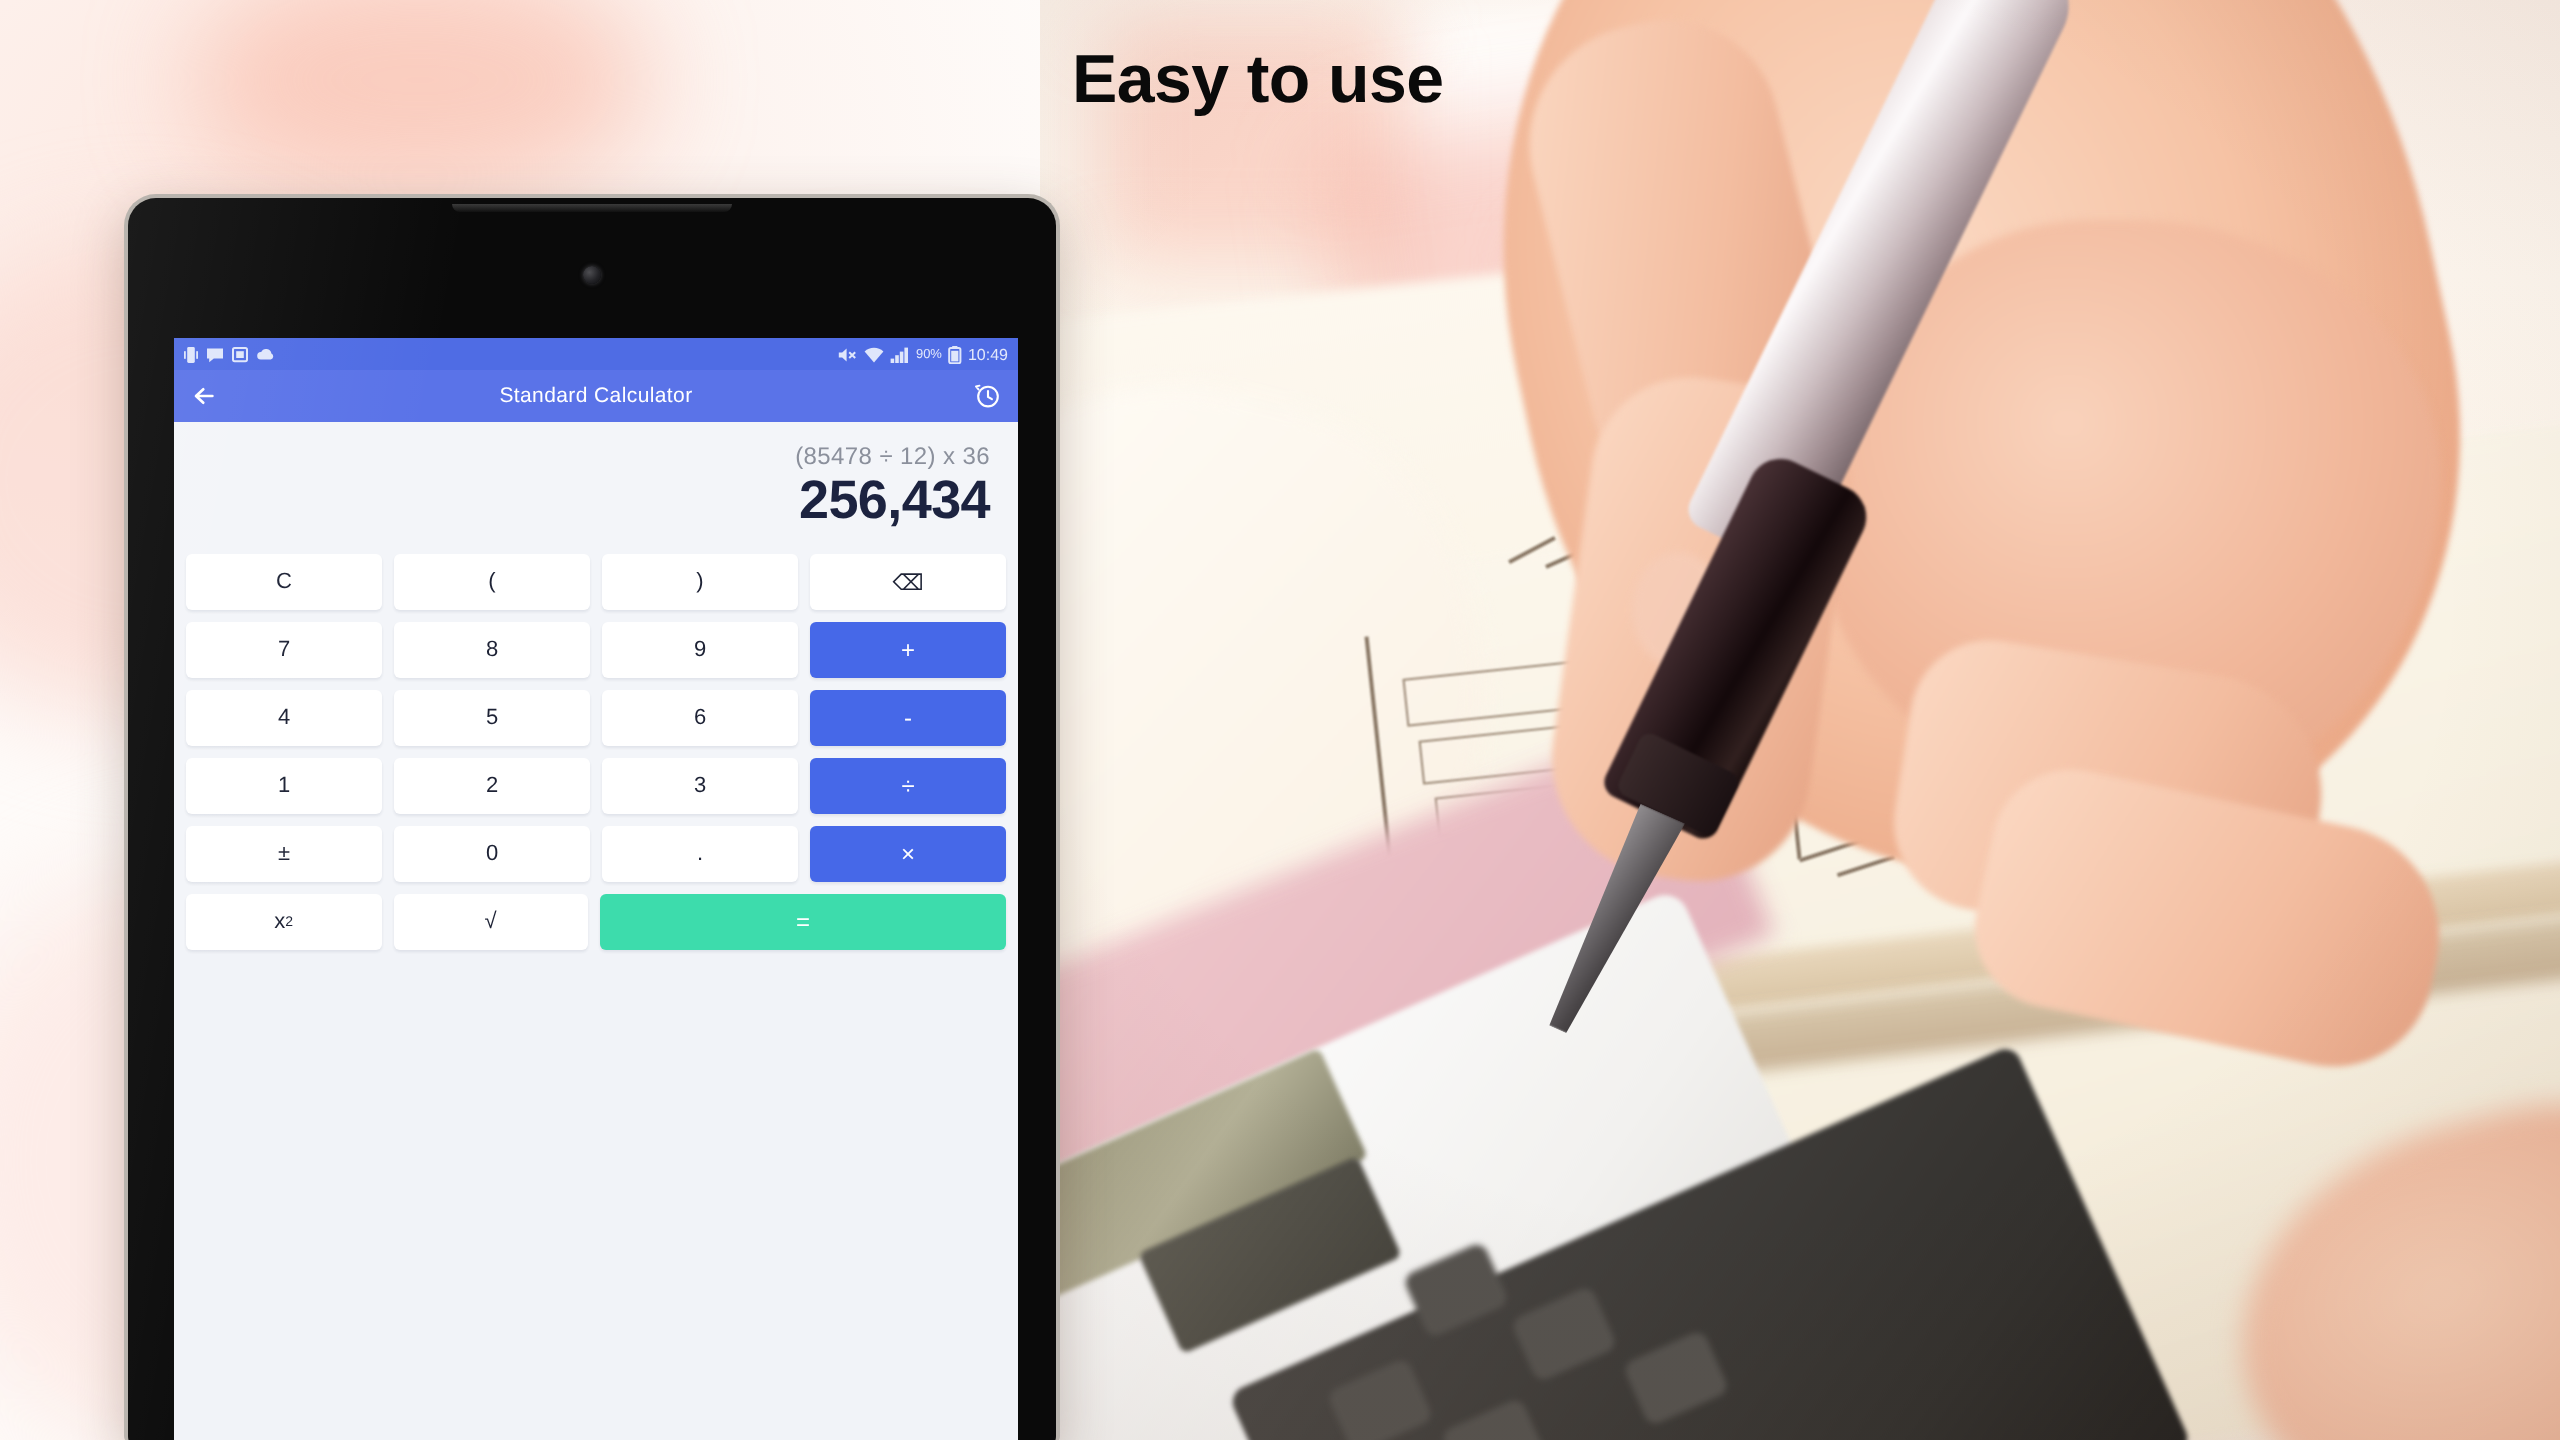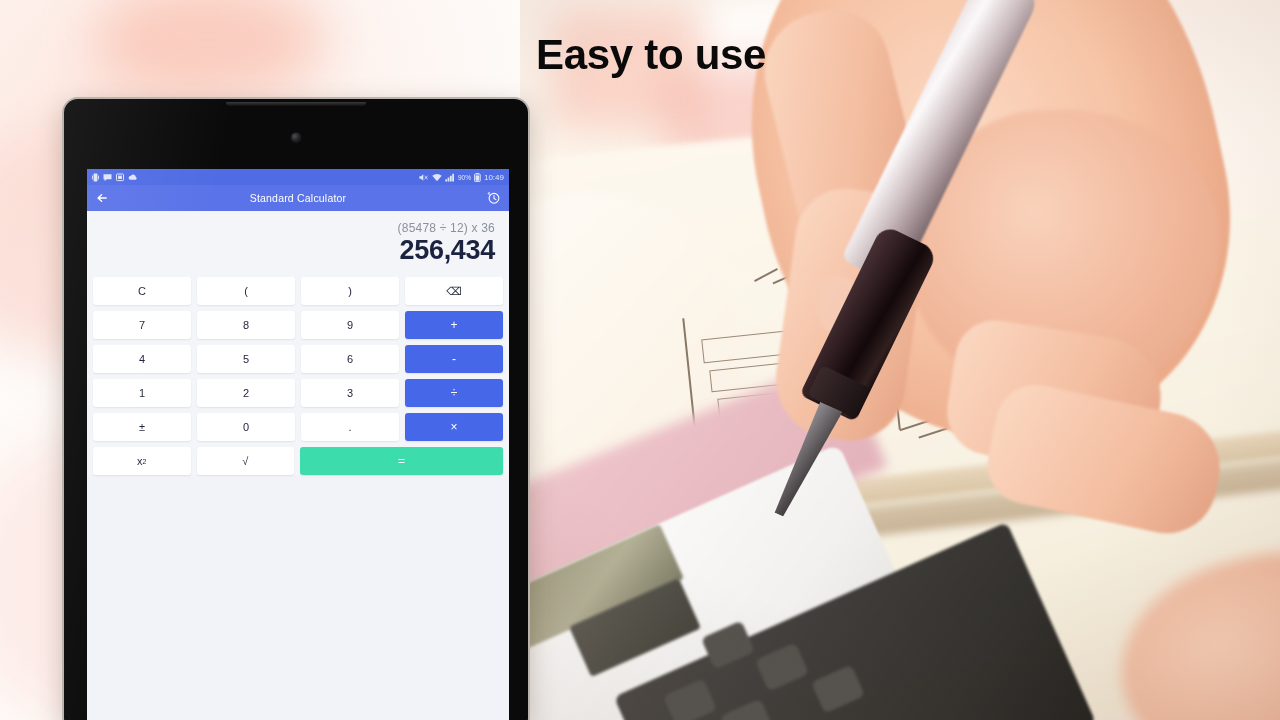--- a/index.html
+++ b/index.html
@@ -193,22 +193,22 @@
     transform: rotate(-14deg);
   }
   .ph-vig {
     left:0; top:0; width:760px; height:720px;
     background: radial-gradient(ellipse 640px 560px at 46% 42%, rgba(0,0,0,0) 55%, rgba(110,80,60,.12) 100%);
   }
 
   
   #headline {
     position: absolute;
-    left: 536px; top: 31px;
-    font-size: 42px;
+    left: 536px; top: 21px;
+    font-size: 34px;
     font-weight: bold;
     color: #0a0a0a;
     letter-spacing: -0.3px;
     white-space: nowrap;
   }
 
   
   #tablet {
     position: absolute;
     left: 62px; top: 97px;

